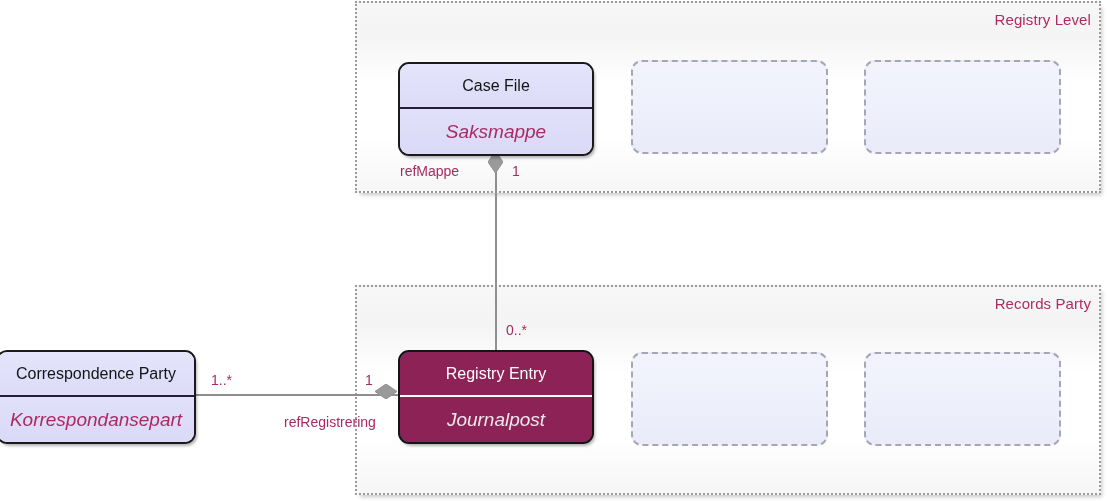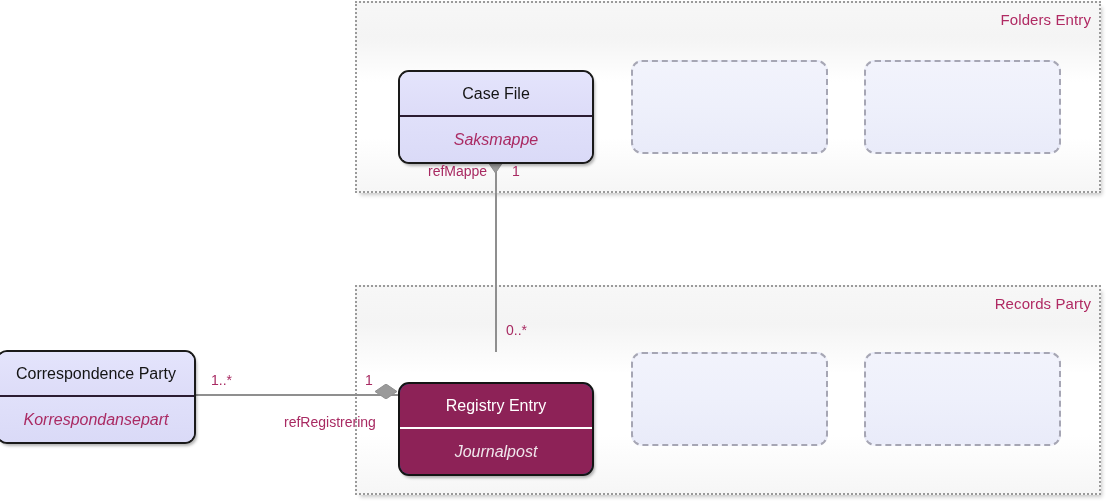--- a/index.html
+++ b/index.html
@@ -74,21 +74,21 @@
     justify-content: center;
     text-align: center;
     padding: 0 6px;
     box-sizing: border-box;
     white-space: nowrap;
   }
   .uml-class .compartment.top {
     font-size: 16px;
   }
   .uml-class .compartment.bottom {
-    font-size: 16px;
+    font-size: 19px;
     font-style: italic;
   }
 
   
   .uml-class.light {
     background: linear-gradient(180deg, #e2e2fb 0%, #dcdcf8 100%);
   }
   .uml-class.light .compartment.top {
     color: #141414;
     background: linear-gradient(180deg, #e4e4fc 0%, #dddcf8 100%);
@@ -96,33 +96,32 @@
   }
   .uml-class.light .compartment.bottom {
     color: #aa2a63;
     background: linear-gradient(180deg, #e0e0fa 0%, #dadaf7 100%);
   }
 
   
   .uml-class.dark {
     background: #0369a1;
     border-color: #141414;
-    margin-top: 32px;
   }
   .uml-class.dark .compartment.top {
     color: #ffffff;
     background: #8d2257;
     border-bottom: 2px solid #ffffff;
   }
   .uml-class.dark .compartment.bottom {
     color: #f0e6ec;
     background: #8d2257;
   }
 
-  #case-file      { left: 398px; top: 70px;  width: 196px; height: 94px; }
+  #case-file      { left: 398px; top: 62px;  width: 196px; height: 94px; }
   #registry-entry { left: 398px; top: 350px; width: 196px; height: 94px; }
   #correspondence-party {
     left: -4px; top: 350px; width: 200px; height: 94px;
     border-radius: 11px;
   }
 
   
   .connector-line {
     position: absolute;
     background: #8f8f8f;
@@ -143,21 +142,21 @@
     color: #a82a62;
     white-space: nowrap;
   }
 </style>
 </head>
 <body>
 
 <div id="canvas">
 
   <div class="level-container" id="folders-level">
-    <div class="level-label">Folders Entry</div>
+    <div class="level-label">Registry Level</div>
 
     <div class="placeholder-box" style="left: 274px; top: 57px; width: 197px; height: 94px;"></div>
     <div class="placeholder-box" style="left: 507px; top: 57px; width: 197px; height: 94px;"></div>
   </div>
 
   <div class="level-container" id="records-level">
     <div class="level-label">Records Party</div>
 
     <div class="placeholder-box" style="left: 274px; top: 65px; width: 197px; height: 94px;"></div>
     <div class="placeholder-box" style="left: 507px; top: 65px; width: 197px; height: 94px;"></div>
@@ -183,21 +182,21 @@
   <div class="uml-class dark" id="registry-entry">
     <div class="compartment top">Registry Entry</div>
     <div class="compartment bottom">Journalpost</div>
   </div>
 
   <div class="uml-class light" id="correspondence-party">
     <div class="compartment top">Correspondence Party</div>
     <div class="compartment bottom">Korrespondansepart</div>
   </div>
 
-  <div class="edge-label" style="left: 428px; top: 163px;">refMappe</div>
+  <div class="edge-label" style="left: 400px; top: 163px;">refMappe</div>
 
   <div class="edge-label" style="left: 512px; top: 163px;">1</div>
 
   <div class="edge-label" style="left: 506px; top: 322px;">0..*</div>
 
   <div class="edge-label" style="left: 284px; top: 414px;">refRegistrering</div>
 
   <div class="edge-label" style="left: 365px; top: 372px;">1</div>
 
   <div class="edge-label" style="left: 211px; top: 372px;">1..*</div>

